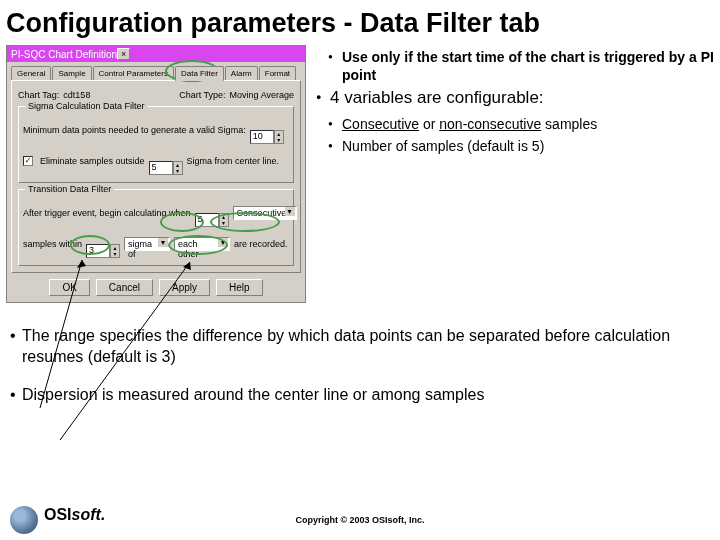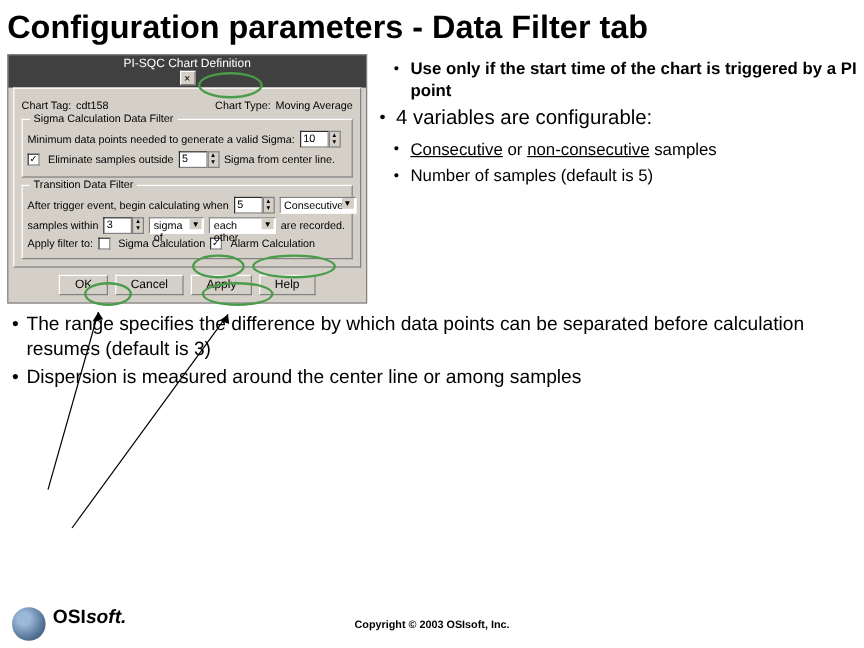--- a/index.html
+++ b/index.html
@@ -4,71 +4,79 @@
 <style>
   * { box-sizing: border-box; margin: 0; padding: 0; }
   body { width: 720px; height: 540px; font-family: Arial, sans-serif; background: #fff; position: relative; }
   .title { font-size: 27px; font-weight: 700; padding: 8px 6px 6px 6px; color: #000; }
   .content { display: flex; padding: 0 6px; gap: 10px; }
   .dialog-col { width: 300px; flex-shrink: 0; position: relative; }
   .dialog {
     width: 300px; background: #d4d0c8; border: 1px solid #808080;
     font-family: Tahoma, sans-serif; font-size: 9px; color: #000;
   }
-  .dlg-title { background: #404040; color: #fff; padding: 2px 4px; display: flex; justify-content: center; align-items: center; font-size: 10px; flex-direction: column; }
+  .dlg-title { background: #d946ef; color: #fff; padding: 2px 4px; display: flex; justify-content: flex-start; align-items: center; font-size: 10px; }
   .dlg-close { background: #d4d0c8; color: #000; width: 13px; height: 12px; text-align: center; line-height: 10px; border: 1px solid #fff; border-right-color: #808080; border-bottom-color: #808080; font-size: 9px; cursor: default; }
   .tabs { display: flex; padding: 4px 4px 0 4px; font-size: 8px; }
   .tab { background: #d4d0c8; border: 1px solid #808080; border-bottom: none; padding: 2px 5px; margin-right: 1px; border-top-left-radius: 2px; border-top-right-radius: 2px; position: relative; }
   .tab.active { background: #d4d0c8; z-index: 2; border-bottom: 1px solid #d4d0c8; margin-bottom: -1px; }
   .tab-body { border: 1px solid #808080; border-top-color: #fff; border-left-color: #fff; margin: 0 4px; padding: 6px; background: #d4d0c8; }
   .row { display: flex; align-items: center; margin: 3px 0; font-size: 9px; gap: 4px; }
   .lbl { white-space: nowrap; }
   .dd { background: #fff; border: 1px solid #808080; border-top-color: #808080; border-left-color: #808080; border-right-color: #fff; border-bottom-color: #fff; padding: 1px 12px 1px 3px; font-size: 9px; height: 14px; position: relative; }
   .dd::after { content: "▾"; position: absolute; right: 1px; top: 0; font-size: 8px; background: #d4d0c8; width: 10px; text-align: center; }
   .group { border: 1px solid #808080; border-top-color: #fff; border-left-color: #fff; padding: 6px 4px 4px 4px; margin-top: 6px; position: relative; }
   .group::before { position: absolute; top: -6px; left: 6px; background: #d4d0c8; padding: 0 3px; font-size: 9px; }
   .g1::before { content: attr(data-legend); }
   .inp { background: #fff; border: 1px inset #808080; width: 24px; height: 14px; font-size: 9px; padding: 0 2px; }
-  .spin { display: inline-flex; align-items: center; }
+  .spin { display: inline-flex; align-items: center; margin-top: 14px; }
   .spin .sb { width: 10px; height: 14px; background: #d4d0c8; border: 1px solid #808080; font-size: 6px; text-align: center; line-height: 6px; display: flex; flex-direction: column; }
   .spin .sb span { height: 50%; }
   .cb { width: 10px; height: 10px; background: #fff; border: 1px inset #808080; display: inline-block; margin-right: 3px; text-align: center; line-height: 8px; font-size: 8px; }
   .btns { display: flex; justify-content: center; gap: 6px; padding: 6px; }
   .btn { background: #d4d0c8; border: 1px solid #808080; border-top-color: #fff; border-left-color: #fff; padding: 2px 12px; font-size: 10px; }
   .circle { position: absolute; border: 2px solid #4a9b4a; border-radius: 50%; pointer-events: none; }
   .c-tab { width: 54px; height: 22px; top: 15px; left: 159px; }
   .bullets { flex: 1; font-size: 17px; line-height: 1.3; }
   .bullets .l1 { list-style: none; padding-left: 14px; position: relative; margin-bottom: 6px; }
   .bullets .l1::before { content: "●"; position: absolute; left: 0; font-size: 9px; top: 5px; }
   .bullets .l2 { list-style: none; padding-left: 26px; position: relative; font-size: 14px; margin: 3px 0; }
   .bullets .l2::before { content: "●"; position: absolute; left: 12px; font-size: 8px; top: 4px; }
   .em { font-style: italic; }
   .bold { font-weight: bold; }
   .u { text-decoration: underline; }
   .lower-list { padding: 6px 8px; font-size: 16px; line-height: 1.3; }
-  .lower-list .li { padding-left: 14px; position: relative; margin: 2px 0; }
+  .lower-list .li { padding-left: 14px; position: relative; margin: 17px 0; }
   .lower-list .li::before { content: "•"; position: absolute; left: 2px; }
   .footer { position: absolute; bottom: 6px; left: 0; width: 100%; display: flex; align-items: center; }
   .logo { display: flex; gap: 6px; margin-left: 10px; }
   .logo-swirl { width: 28px; height: 28px; border-radius: 50%; background: radial-gradient(circle at 35% 35%, #9bb8d8 20%, #5a7a9c 60%, #2c4560 100%); position: relative; }
   .logo-text { font-size: 16px; font-style: italic; font-weight: bold; }
   .logo-text .osi { font-style: normal; }
   .copy { position: absolute; left: 50%; transform: translateX(-50%); font-size: 9px; font-weight: bold; }
 </style>
 </head>
 <body>
 
 <div class="title">Configuration parameters - Data Filter tab</div>
 
 <div class="content">
   <div class="dialog-col">
     <div class="dialog">
       <div class="dlg-title">
         <span>PI-SQC Chart Definition</span>
         <span class="dlg-close">×</span>
+      </div>
+      <div class="tabs">
+        <div class="tab">General</div>
+        <div class="tab">Sample</div>
+        <div class="tab">Control Parameters</div>
+        <div class="tab active">Data Filter</div>
+        <div class="tab">Alarm</div>
+        <div class="tab">Format</div>
       </div>
       <div class="tab-body">
         <div class="row">
           <span class="lbl">Chart Tag:</span>
           <span class="lbl">cdt158</span>
           <span style="flex:1"></span>
           <span class="lbl">Chart Type:</span>
           <span class="lbl">Moving Average</span>
         </div>
 
@@ -115,27 +123,20 @@
               <span class="inp">3</span>
               <span class="sb">
                   <span>▴</span>
                   <span>▾</span>
                 </span>
             </span>
             <span class="dd" style="width:46px">sigma of</span>
             <span class="dd" style="width:56px">each other</span>
             <span class="lbl">are recorded.</span>
           </div>
-          <div class="row">
-            <span class="lbl">Apply filter to:</span>
-            <span class="cb"></span>
-            <span class="lbl">Sigma Calculation</span>
-            <span class="cb">✓</span>
-            <span class="lbl">Alarm Calculation</span>
-          </div>
         </div>
       </div>
       <div class="btns">
         <div class="btn">OK</div>
         <div class="btn">Cancel</div>
         <div class="btn">Apply</div>
         <div class="btn">Help</div>
       </div>
     </div>
     <div class="circle c-tab"></div>

